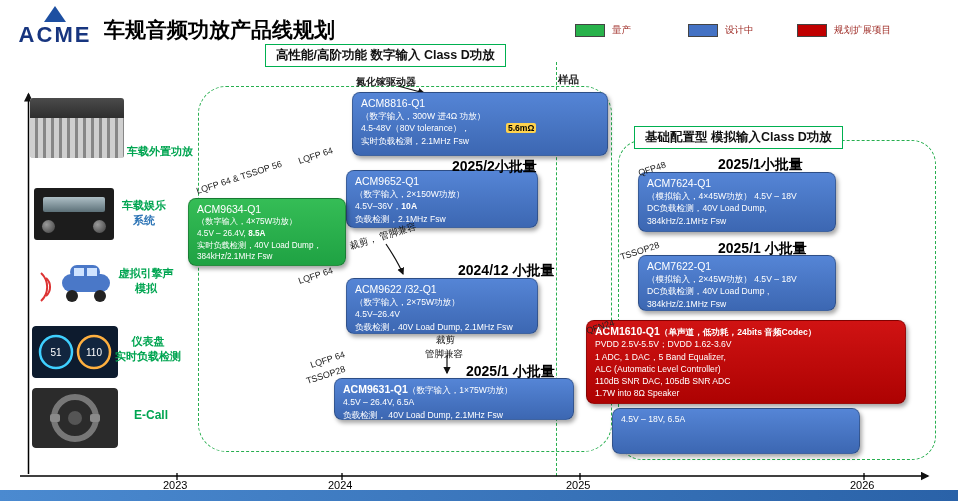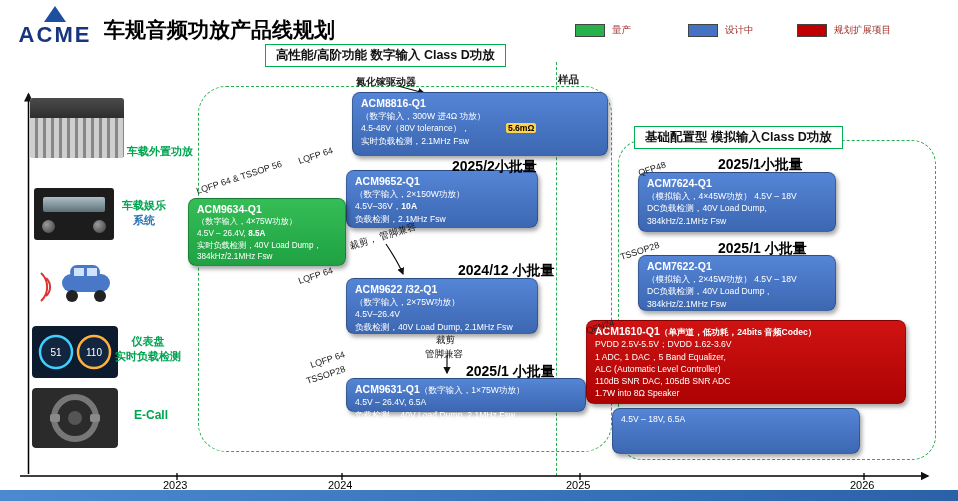--- a/index.html
+++ b/index.html
@@ -25,21 +25,21 @@
   .rtitle { position:absolute; background:#fff; border:1.6px solid #00b050; padding:2px 10px;
             font-size:12.5px; font-weight:bold; white-space:nowrap; z-index:5; }
   .vdash { position:absolute; width:0; border-left:1.6px dashed #27ae4f; z-index:1; }
 
   
   .chip { position:absolute; border-radius:8px; color:#fff; padding:4px 8px; z-index:4;
           border:1px solid rgba(0,0,0,.25); box-shadow:2px 3px 4px rgba(0,0,0,.35); }
   .chip.blue  { background:linear-gradient(180deg,#5585d6,#3c67b2); }
   .chip.green { background:linear-gradient(180deg,#35bd56,#1fa243); }
   .chip.red   { background:linear-gradient(180deg,#d01313,#ad0202); }
-  .chip .t { font-size:10.5px; font-weight:bold; line-height:13px; white-space:nowrap; }
+  .chip .t { font-size:10.5px; font-weight:normal; line-height:13px; white-space:nowrap; }
   .chip .l { font-size:8.6px; line-height:12.3px; white-space:nowrap; }
   .chip.narrow .l { font-size:8.2px; line-height:11.8px; }
   .t-inline { font-size:10.5px; font-weight:bold; }
   .b { font-weight:bold; }
   .hl { background:#ffd34d; color:#000; font-weight:bold; padding:0 2px; border-radius:2px;margin-left:36px; }
 
   
   .pkg { position:absolute; font-size:9px; color:#222; white-space:nowrap;
          transform:rotate(-18deg); transform-origin:left bottom; z-index:5; }
   .ms  { position:absolute; font-size:14px; font-weight:bold; color:#000; white-space:nowrap; z-index:5; }
@@ -132,20 +132,24 @@
     <rect x="0" y="0" width="86" height="58" fill="#ffffff"></rect>
     <path d="M14,20 a12,12 0 0 1 0,18" stroke="#d33" stroke-width="2" fill="none"></path>
     <path d="M9,15 a19,19 0 0 1 0,28" stroke="#d33" stroke-width="2" fill="none"></path>
     <rect x="30" y="16" width="48" height="18" rx="9" fill="#4a78c8"></rect>
     <rect x="38" y="7" width="30" height="14" rx="7" fill="#4a78c8"></rect>
     <rect x="42" y="10" width="10" height="8" fill="#cfe3ff"></rect>
     <rect x="55" y="10" width="10" height="8" fill="#cfe3ff"></rect>
     <circle cx="40" cy="38" r="6" fill="#222"></circle>
     <circle cx="68" cy="38" r="6" fill="#222"></circle>
   </svg>
+  <div class="app-label" style="left:110px;top:266px;width:72px;">
+    <div>虚拟引擎声</div>
+    <div>模拟</div>
+  </div>
 
   <svg class="ph" style="left:32px;top:326px;" width="86" height="52">
     <rect x="0" y="0" width="86" height="52" rx="4" fill="#0d1b2e"></rect>
     <circle cx="24" cy="26" r="16" fill="#12263f" stroke="#3fd0ff" stroke-width="2.5"></circle>
     <circle cx="62" cy="26" r="16" fill="#12263f" stroke="#ffb03f" stroke-width="2.5"></circle>
     <text x="24" y="30" text-anchor="middle" font-size="10" fill="#fff">51</text>
     <text x="62" y="30" text-anchor="middle" font-size="10" fill="#fff">110</text>
   </svg>
   <div class="app-label" style="left:112px;top:334px;width:72px;">
     <div>仪表盘</div>
@@ -199,21 +203,21 @@
     <div class="l">4.5V–26.4V</div>
     <div class="l">负载检测，40V Load Dump, 2.1MHz Fsw</div>
   </div>
 
   <div class="trim" style="left:436px;top:334px;">裁剪</div>
   <div class="trim" style="left:425px;top:348px;">管脚兼容</div>
   <div class="ms" style="left:466px;top:363px;">2025/1 小批量</div>
 
   <div class="pkg" style="left:312px;top:360px;">LQFP 64</div>
   <div class="pkg" style="left:308px;top:376px;">TSSOP28</div>
-  <div class="chip blue" style="left:346px;top:378px;width:240px;height:34px;">
+  <div class="chip blue" style="left:334px;top:378px;width:240px;height:42px;">
     <div class="l"><span class="t-inline">ACM9631-Q1</span><span>（数字输入，1×75W功放）</span></div>
     <div class="l">4.5V –  26.4V, 6.5A</div>
     <div class="l">负载检测，  40V Load Dump, 2.1MHz Fsw</div>
   </div>
 
   <div class="pkg" style="left:640px;top:168px;">QFP48</div>
   <div class="ms" style="left:718px;top:156px;">2025/1小批量</div>
   <div class="chip blue" style="left:638px;top:172px;width:198px;height:60px;">
     <div class="t">ACM7624-Q1</div>
     <div class="l">（模拟输入，4×45W功放）  4.5V – 18V</div>

